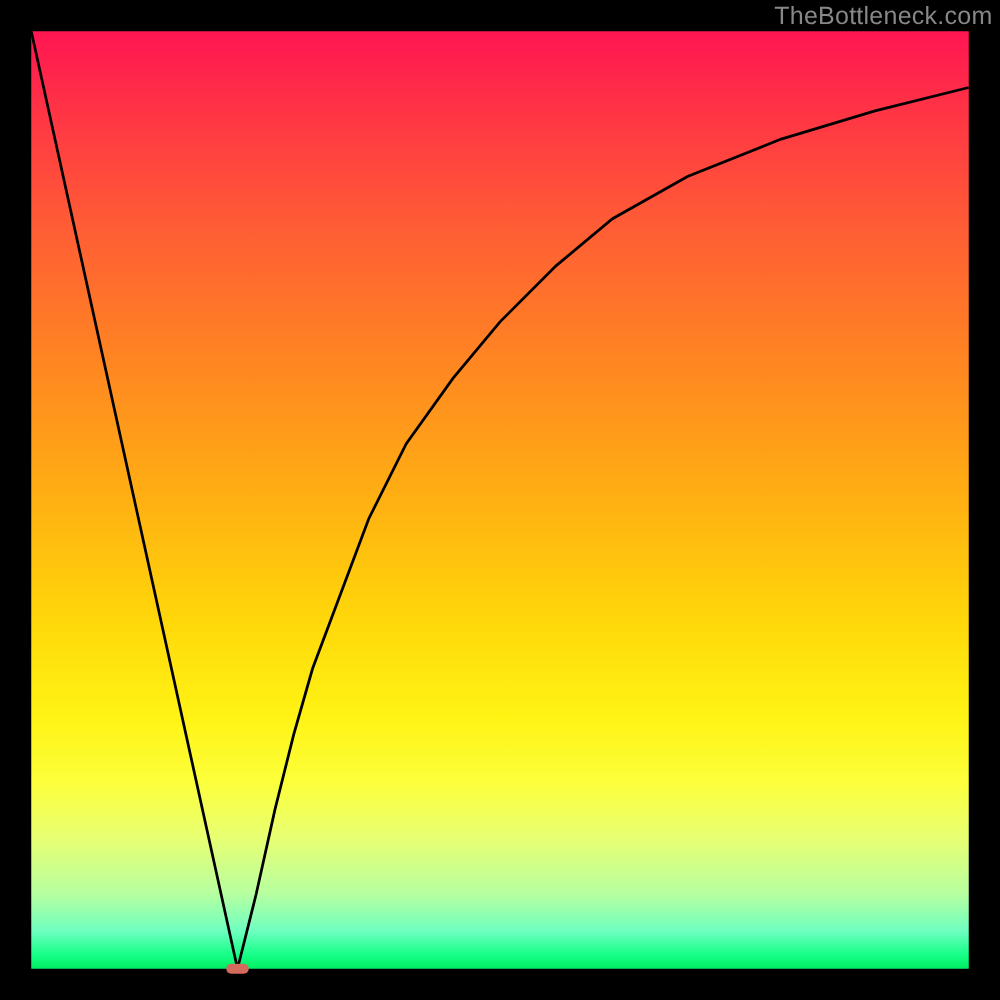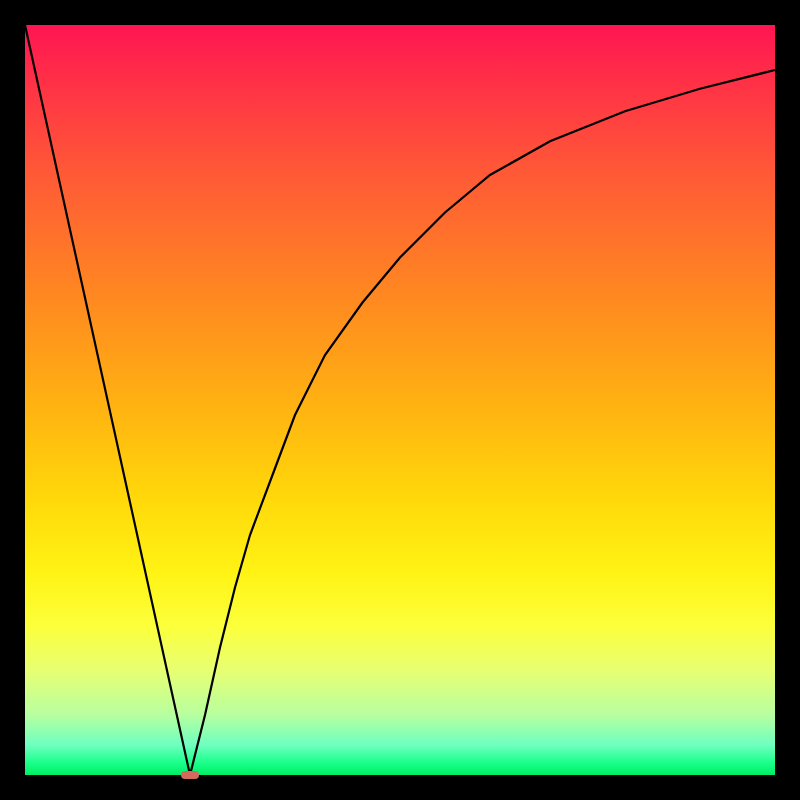--- a/index.html
+++ b/index.html
@@ -68,13 +68,14 @@
 </head>
 <body>
 
 <div class="frame">
   <div class="plot">
     <svg id="curve-svg" viewBox="0 0 750 750" preserveAspectRatio="none">
       <path id="curve-path" d="M0.00 0.00 L165.00 750.00 L165.00 750.00 L180.00 690.00 L195.00 622.50 L210.00 562.50 L225.00 510.00 L247.50 450.00 L270.00 390.00 L300.00 330.00 L337.50 277.50 L375.00 232.50 L420.00 187.50 L465.00 150.00 L525.00 116.25 L600.00 86.25 L675.00 63.75 L750.00 45.00" fill="none" stroke="#000000" stroke-width="2.2"></path>
     </svg>
     <div id="min-marker" class="marker" style="left: 165px; top: 750px; background: rgb(212, 106, 94);"></div>
   </div>
+  <div class="watermark">TheBottleneck.com</div>
 </div>
 
 </body></html>

